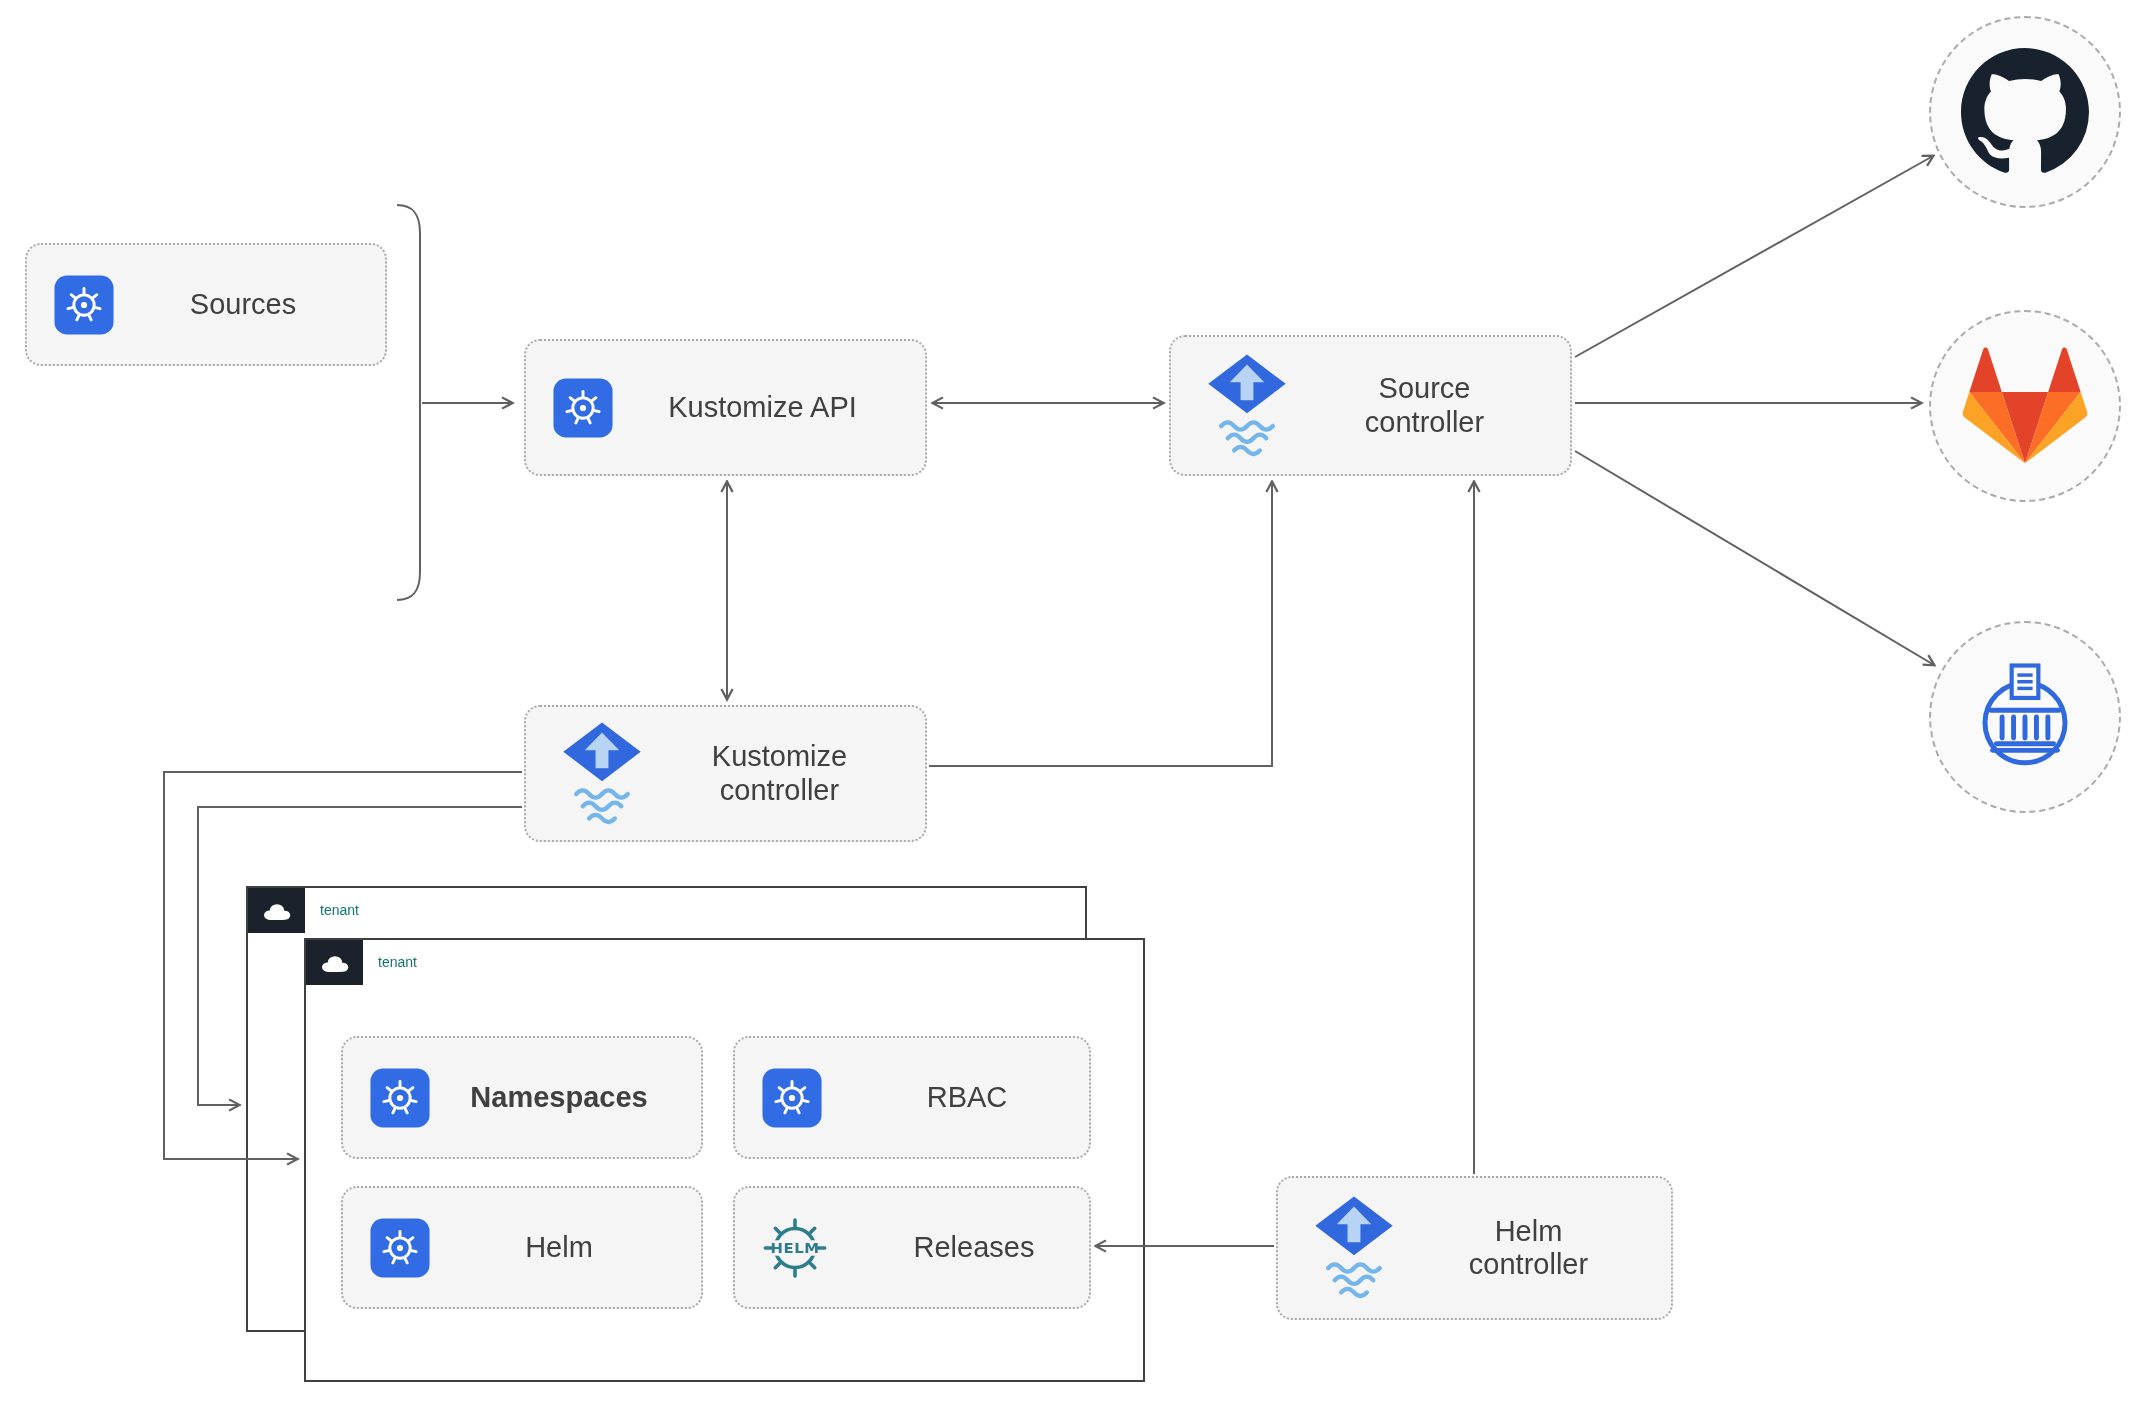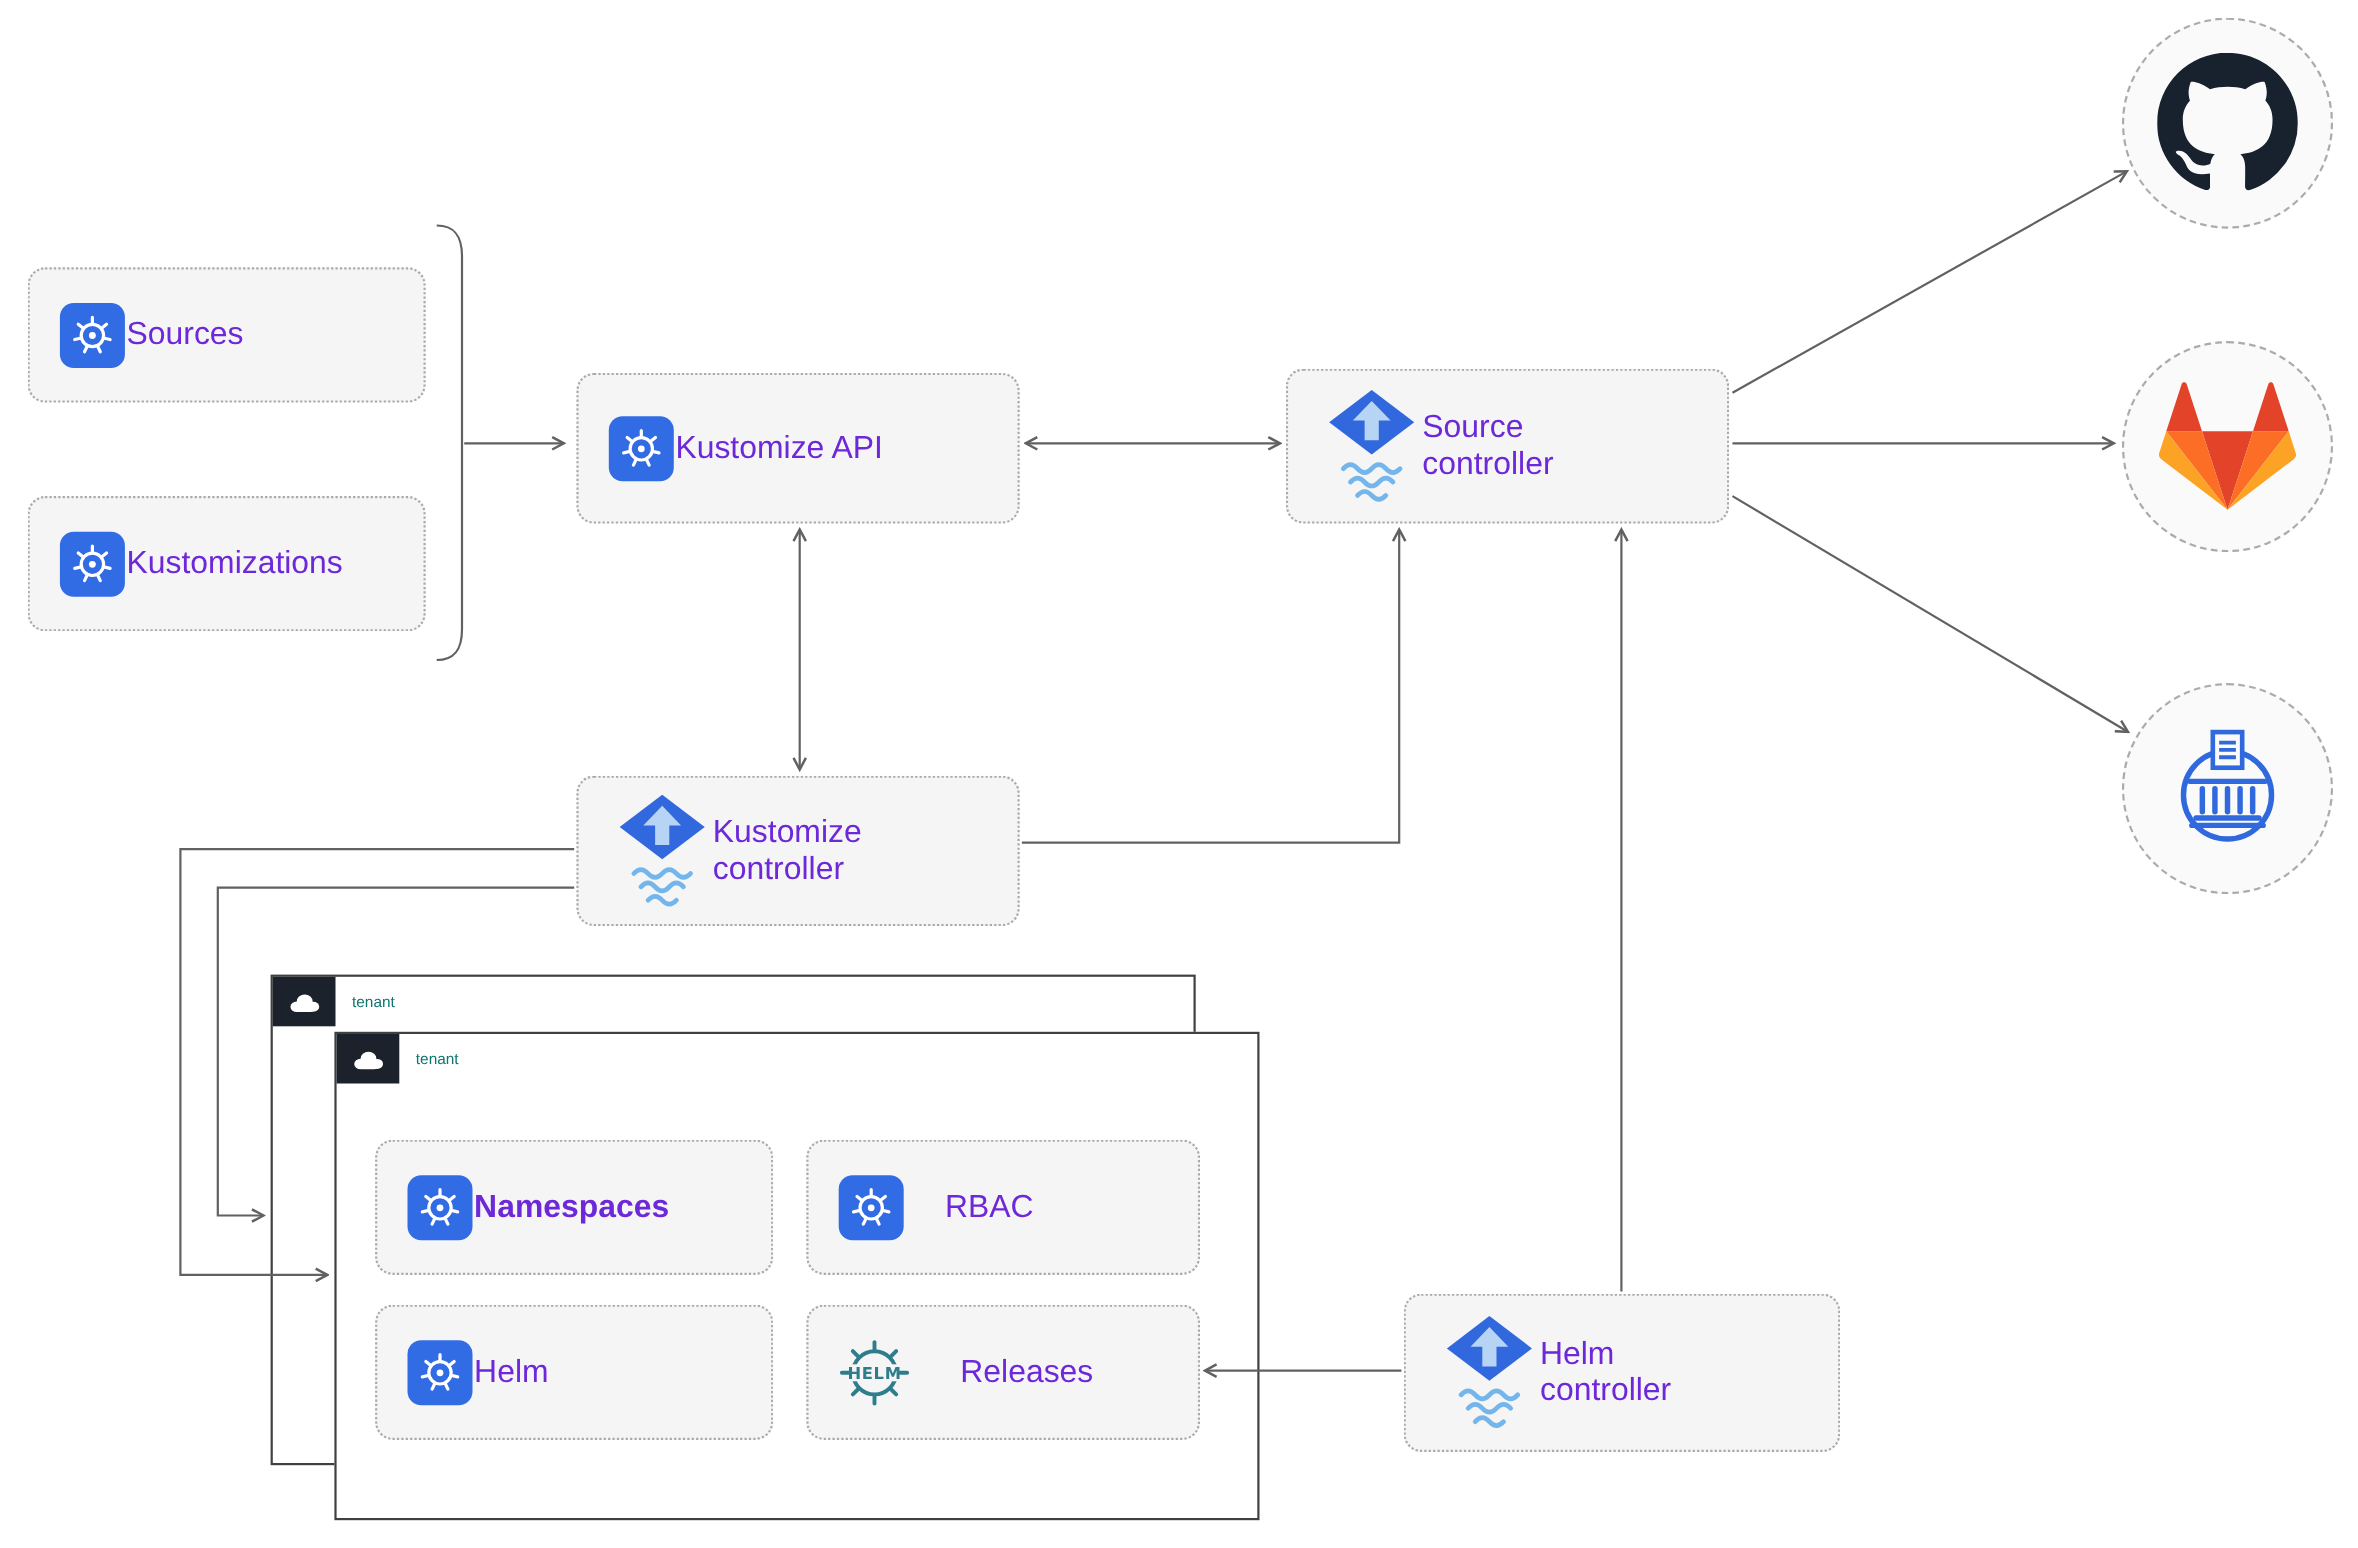--- a/index.html
+++ b/index.html
@@ -7,21 +7,21 @@
     position:relative; width:2144px; height:1407px; background:#ffffff;
     font-family:"Liberation Sans", sans-serif; overflow:hidden;
   }
   
   .pill {
     position:absolute; display:flex; align-items:center;
     background:#F5F5F5; border:2px dotted #A9A9A9; border-radius:16px;
     box-sizing:border-box; z-index:5;
   }
   .pill .label {
-    flex:1; font-size:29px; color:#6d28d9; padding-right:14px;
+    flex:1; text-align:center; font-size:29px; color:#404040; padding-right:14px;
     line-height:1.15;
   }
   .controller .label span, .two-line { display:inline-block; max-width:190px; }
   .icon-k8s   { width:62px; height:62px; margin-left:26px; flex:0 0 auto; }
   .icon-flux  { width:92px; height:106px; margin-left:30px; flex:0 0 auto; }
   .icon-helm  { width:76px; height:76px; margin-left:22px; flex:0 0 auto; }
 
   
   #node-sources              { left:25px;   top:243px;  width:362px; height:123px; }
   #node-kustomizations       { left:25px;   top:451px;  width:362px; height:123px; }
@@ -186,26 +186,20 @@
     </g>
   </svg>
 
   <div class="pill" id="node-sources">
     <svg class="icon-k8s">
         <use href="#sym-k8s"></use>
       </svg>
     <span class="label">Sources</span>
   </div>
 
-  <div class="pill" id="node-kustomizations">
-    <svg class="icon-k8s">
-        <use href="#sym-k8s"></use>
-      </svg>
-    <span class="label">Kustomizations</span>
-  </div>
 
   <div class="pill" id="node-k8s-api">
     <svg class="icon-k8s">
         <use href="#sym-k8s"></use>
       </svg>
     <span class="label">Kustomize API</span>
   </div>
 
   <div class="pill controller" id="node-source-controller">
     <svg class="icon-flux">

